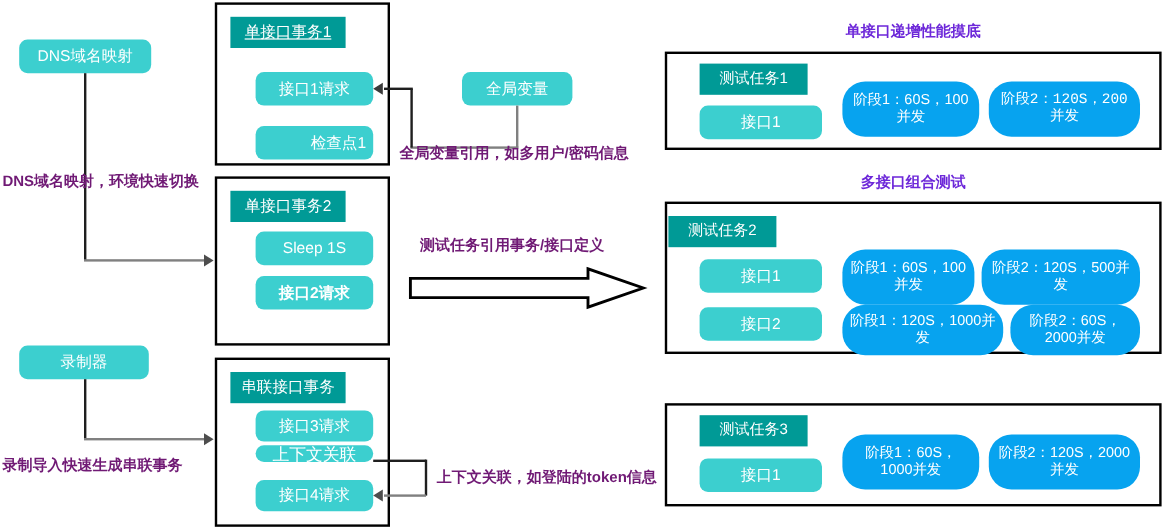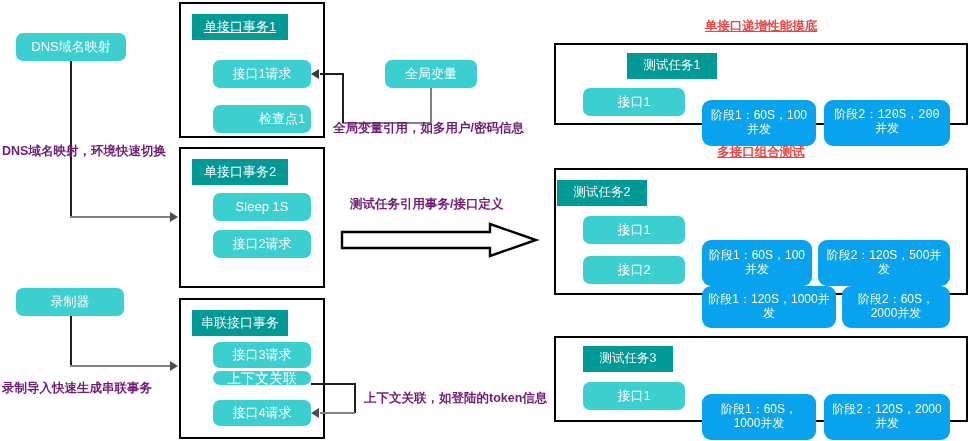--- a/index.html
+++ b/index.html
@@ -14,21 +14,21 @@
   
   .pill{
     position:absolute;box-sizing:border-box;
     display:flex;align-items:center;justify-content:center;
     text-align:center;color:#ffffff;
     border-radius:7px;
     line-height:1.15;
     white-space:pre-line;
   }
   .pill-teal{background:#3ccfcf;}
-  .pill-blue{background:#07a3ef;border-radius:9px;margin-top:32px;}
+  .pill-blue{background:#07a3ef;border-radius:19px;}
 
   
   .hdr{
     position:absolute;box-sizing:border-box;
     display:flex;align-items:center;justify-content:center;
     background:#009a96;color:#ffffff;border-radius:0;
     line-height:1.1;
   }
 
   
@@ -37,21 +37,21 @@
     border:2.5px solid #000000;background:transparent;
   }
 
   
   .lbl{
     position:absolute;box-sizing:border-box;
     color:#701a75;font-weight:bold;white-space:nowrap;
   }
   .title{
     position:absolute;box-sizing:border-box;
-    color:#ef4444;font-weight:bold;text-align:center;white-space:nowrap;text-decoration:underline;
+    color:#6d28d9;font-weight:bold;text-align:center;white-space:nowrap;
   }
 
   
   .ln{position:absolute;background:#3a3a3a;}
   .ln-h{height:1.6px;}
   .ln-v{width:1.6px;}
   .ln-grey{background:#808080;}
   .arrowhead{
     position:absolute;width:0;height:0;
     border-top:5px solid transparent;
@@ -85,21 +85,21 @@
   <div class="lbl" style="left:2px;top:380px;font-size:12.5px;">录制导入快速生成串联事务</div>
 
   <div class="boxframe" style="left:179px;top:2px;width:146px;height:136px;"></div>
   <div class="hdr" style="left:192px;top:14px;width:96px;height:26px;font-size:13px;text-decoration:underline;">单接口事务1</div>
   <div class="pill pill-teal" style="left:213px;top:60px;width:98px;height:28px;font-size:13px;">接口1请求</div>
   <div class="pill pill-teal" style="left:213px;top:105px;width:98px;height:28px;font-size:13px;padding-left:40px;">检查点1</div>
 
   <div class="boxframe" style="left:179px;top:147px;width:146px;height:141px;"></div>
   <div class="hdr" style="left:192px;top:159px;width:96px;height:26px;font-size:13px;">单接口事务2</div>
   <div class="pill pill-teal" style="left:213px;top:193px;width:98px;height:28px;font-size:13px;">Sleep 1S</div>
-  <div class="pill pill-teal" style="left:213px;top:230px;width:98px;height:28px;font-size:13px;">接口2请求</div>
+  <div class="pill pill-teal" style="left:213px;top:230px;width:98px;height:28px;font-size:13px;font-weight:bold;">接口2请求</div>
 
   <div class="boxframe" style="left:179px;top:298px;width:146px;height:141px;"></div>
   <div class="hdr" style="left:192px;top:310px;width:96px;height:26px;font-size:13px;">串联接口事务</div>
   <div class="pill pill-teal" style="left:213px;top:342px;width:98px;height:26px;font-size:13px;">接口3请求</div>
   <div class="pill pill-teal" style="left:213px;top:371px;width:98px;height:14px;font-size:14px;">上下文关联</div>
   <div class="pill pill-teal" style="left:213px;top:400px;width:98px;height:26px;font-size:13px;">接口4请求</div>
 
   <div class="pill pill-teal" style="left:385px;top:60px;width:92px;height:28px;font-size:13px;">全局变量</div>
 
   <div class="ln ln-v ln-grey" style="left:430px;top:88px;height:35px;"></div>
@@ -119,21 +119,21 @@
   <div class="ln ln-h" style="left:311px;top:383px;width:44px;background:#1f1f1f;"></div>
   <div class="ln ln-v" style="left:354px;top:383px;height:30px;background:#1f1f1f;"></div>
   <div class="ln ln-h ln-grey" style="left:320px;top:412px;width:35px;"></div>
   <div class="arrowhead ah-left" style="left:311px;top:408px;border-right-color:#4d4d4d;"></div>
 
   <div class="lbl" style="left:364px;top:390px;font-size:12.5px;">上下文关联，如登陆的token信息</div>
 
   <div class="title" style="left:554px;top:18px;width:414px;font-size:12.5px;">单接口递增性能摸底</div>
 
   <div class="boxframe" style="left:554px;top:43px;width:414px;height:82px;"></div>
-  <div class="hdr" style="left:583px;top:53px;width:90px;height:26px;font-size:12.5px;margin-left:44px;">测试任务1</div>
+  <div class="hdr" style="left:583px;top:53px;width:90px;height:26px;font-size:12.5px;">测试任务1</div>
   <div class="pill pill-teal" style="left:583px;top:88px;width:102px;height:28px;font-size:13px;">接口1</div>
   <div class="pill pill-blue" style="left:702px;top:68px;width:114px;height:46px;font-size:12px;padding:0 6px;">阶段1：60S，100并发</div>
   <div class="pill pill-blue" style="left:824px;top:68px;width:126px;height:46px;font-size:12px;padding:0 6px;font-family:Liberation Mono, monospace;">阶段2：120S，200并发</div>
 
   <div class="title" style="left:554px;top:144px;width:414px;font-size:12.5px;">多接口组合测试</div>
 
   <div class="boxframe" style="left:554px;top:168px;width:414px;height:127px;"></div>
   <div class="hdr" style="left:557px;top:180px;width:90px;height:26px;font-size:12.5px;">测试任务2</div>
 
   <div class="pill pill-teal" style="left:583px;top:216px;width:102px;height:28px;font-size:13px;">接口1</div>

